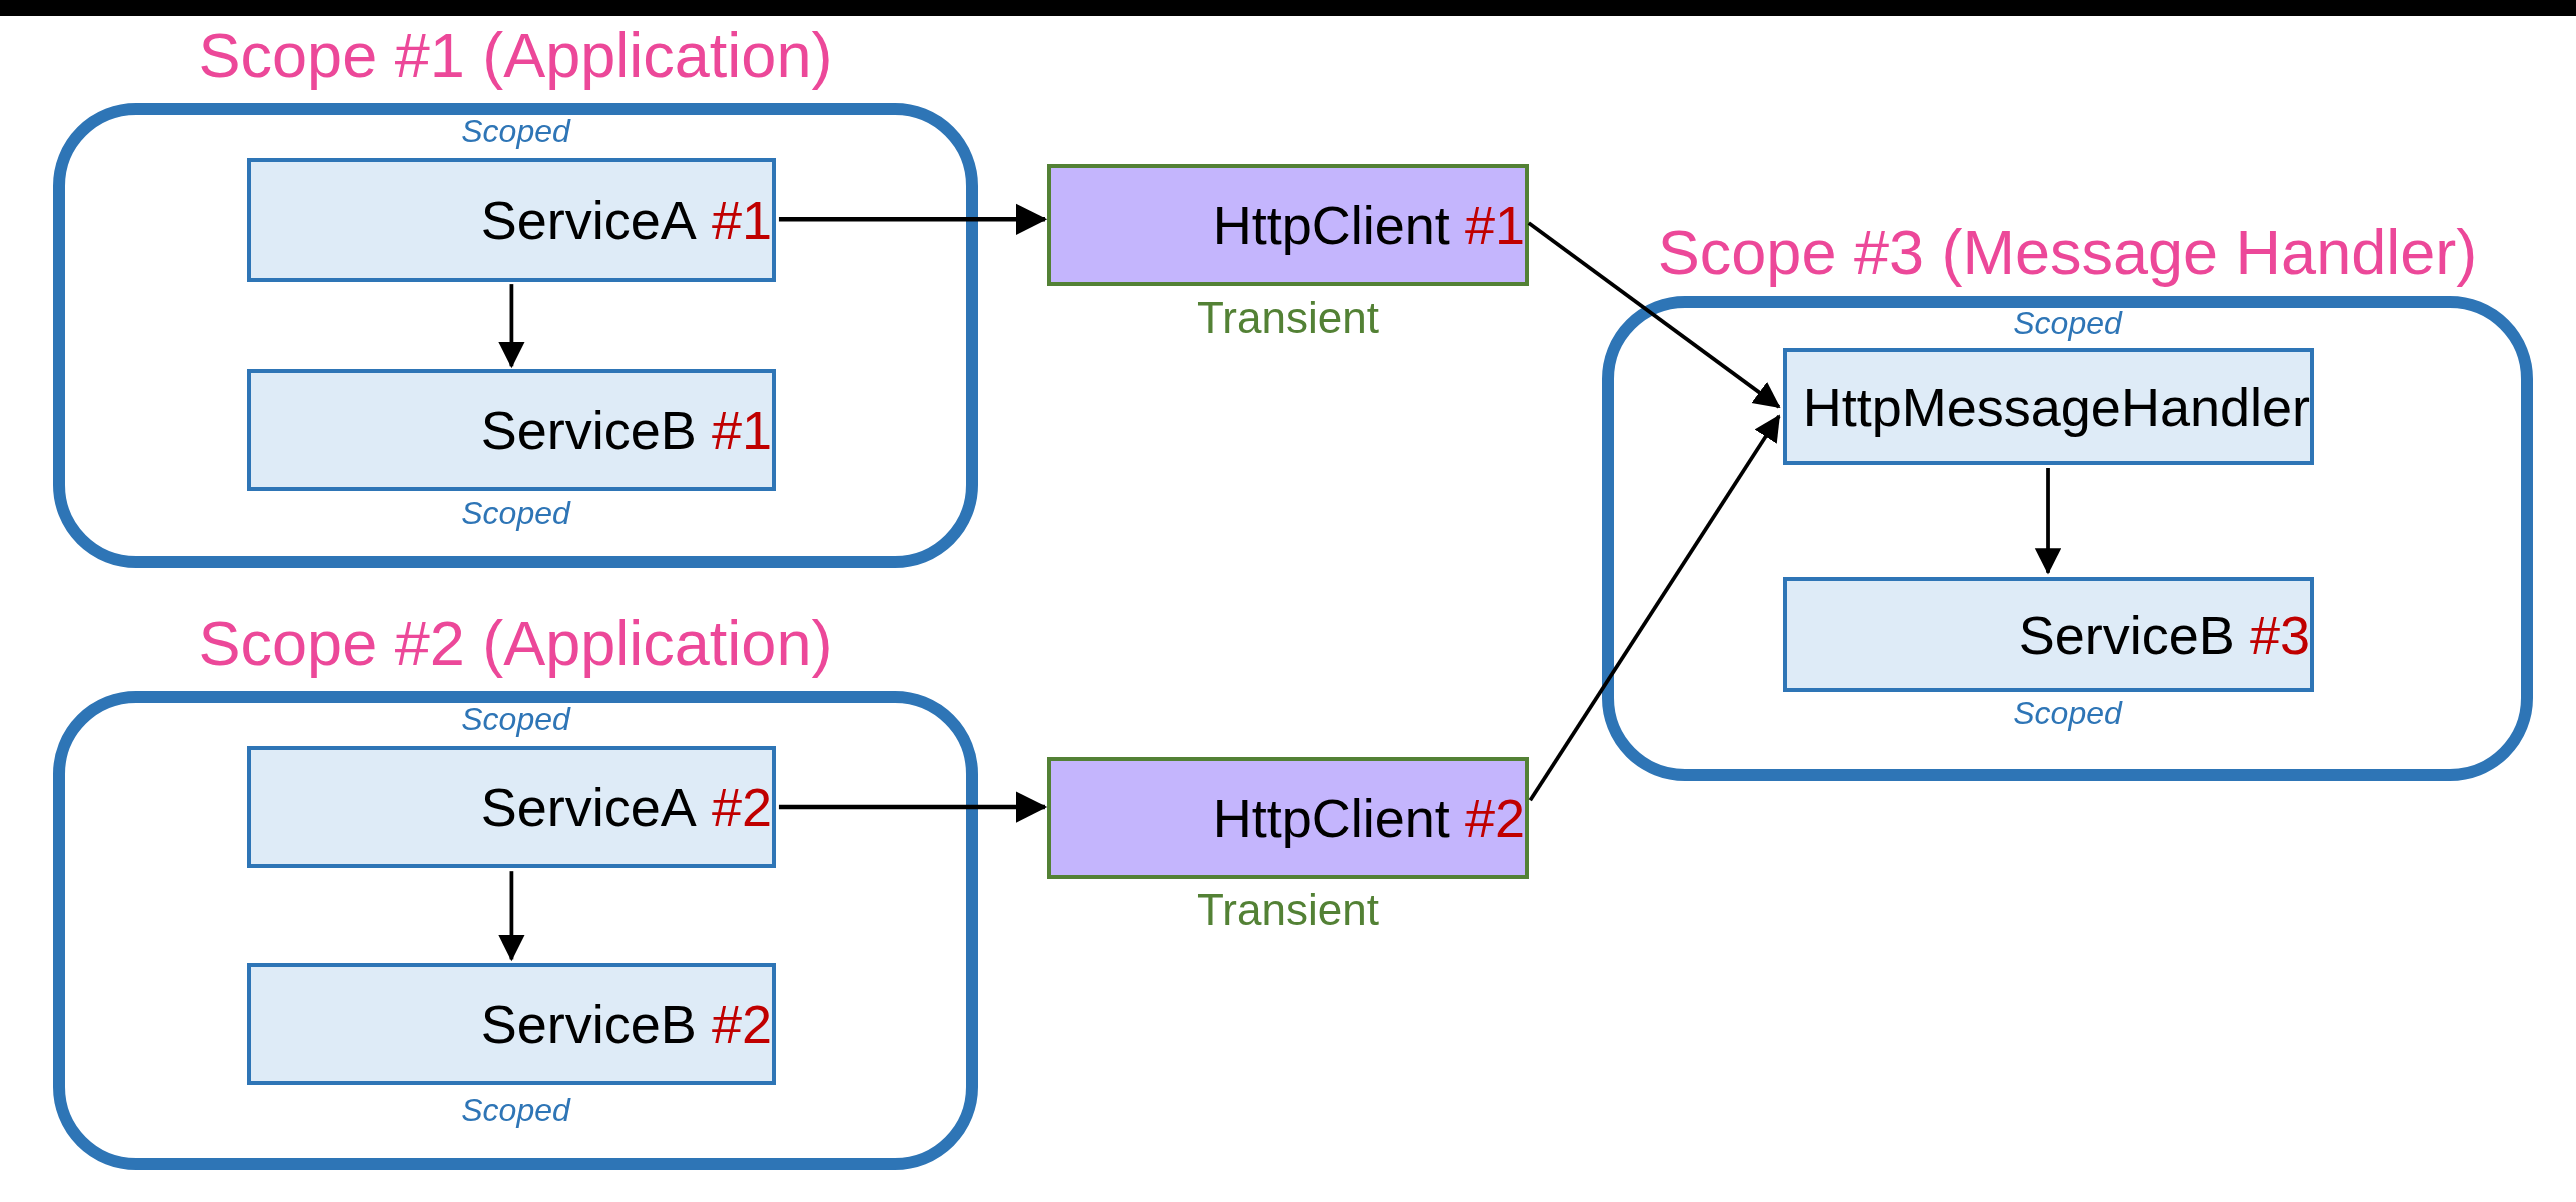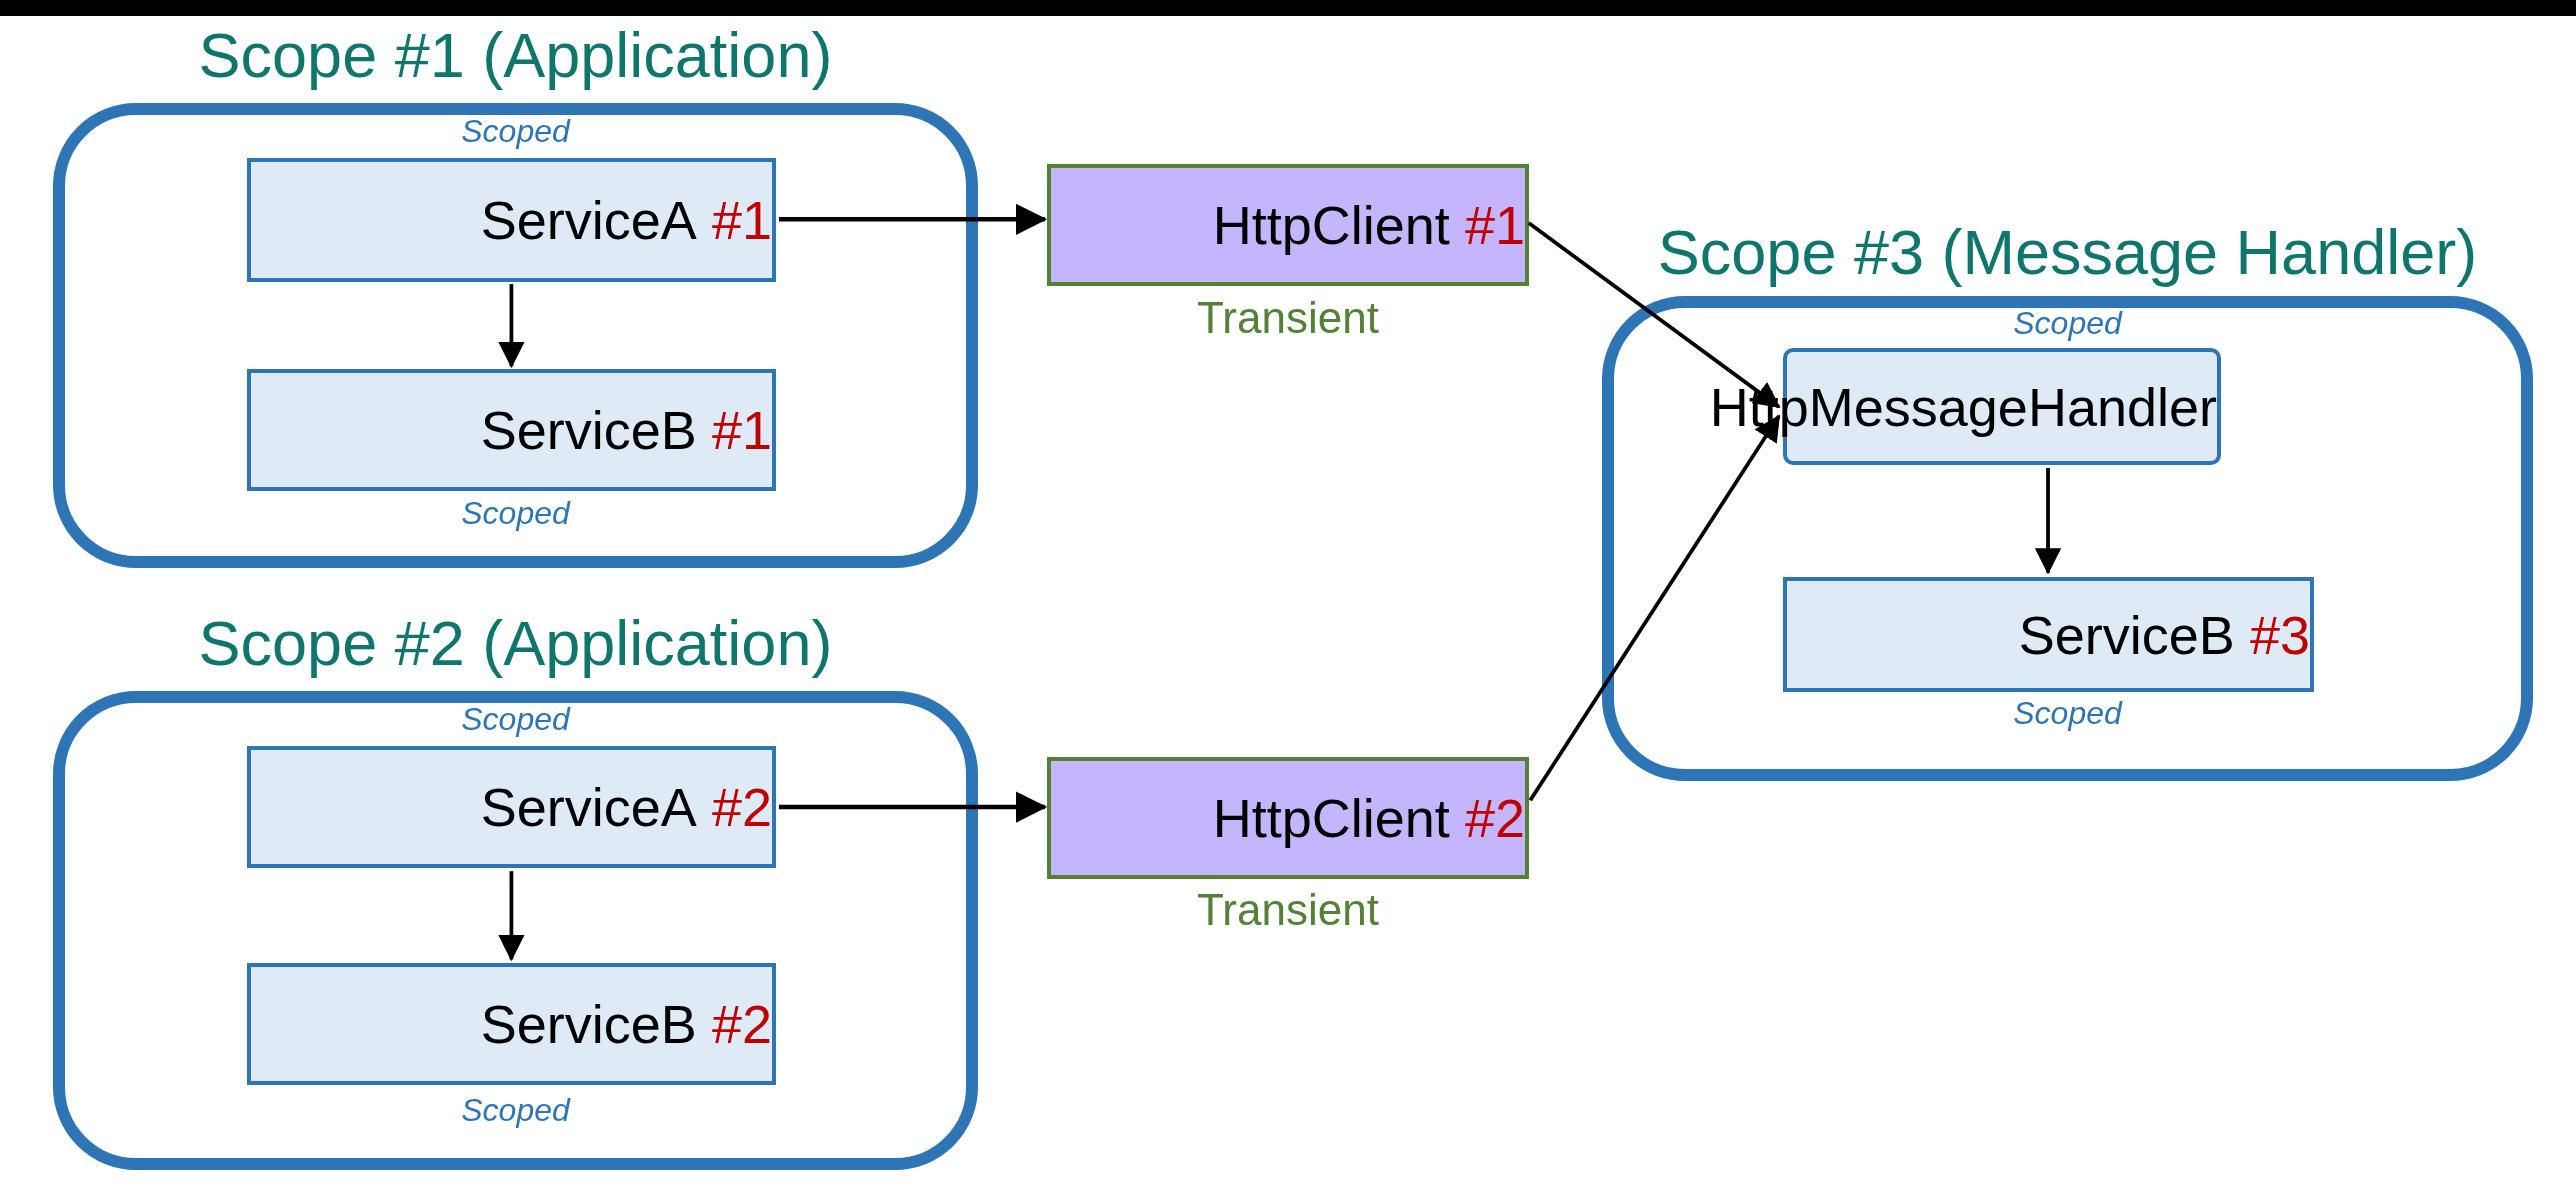--- a/index.html
+++ b/index.html
@@ -23,21 +23,21 @@
     border-radius: 83px;
     background: transparent;
     box-sizing: border-box;
   }
   .r1 { left: 53px;   top: 103px; width: 925px; height: 465px; }
   .r2 { left: 53px;   top: 691px; width: 925px; height: 479px; }
   .r3 { left: 1602px; top: 296px; width: 931px; height: 485px; }
 
   .scope-title {
     position: absolute;
-    color: #0f766e;
+    color: #ec4899;
     font-size: 63px;
     line-height: 1.1;
     text-align: center;
     white-space: nowrap;
   }
   .t1 { left: 53px;   top: 21px;  width: 925px; }
   .t2 { left: 53px;   top: 609px; width: 925px; }
   .t3 { left: 1602px; top: 218px; width: 931px; }
 
   .scoped-label {
@@ -68,21 +68,21 @@
   }
   .blue-node  { background: #DEEBF7; border: 4.5px solid #2E75B6; }
   .green-node { background: #c4b5fd; border: 4.5px solid #538135; }
 
   .sa1 { left: 247px;  top: 158px;  width: 529px; height: 124px; }
   .sb1 { left: 247px;  top: 369px;  width: 529px; height: 122px; }
   .sa2 { left: 247px;  top: 746px;  width: 529px; height: 122px; }
   .sb2 { left: 247px;  top: 963px; width: 529px; height: 122px; }
   .hc1 { left: 1047px; top: 164px;  width: 482px; height: 122px; }
   .hc2 { left: 1047px; top: 757px; width: 482px; height: 122px; }
-  .hmh { left: 1783px; top: 348px;  width: 438px; height: 117px; border-radius: 10px; }
+  .hmh { left: 1783px; top: 348px;  width: 531px; height: 117px; }
   .sb3 { left: 1783px; top: 577px;  width: 531px; height: 115px; }
 
   .inst { color: #C00000; }
   .inst:not(:empty) { margin-left: 0.28em; }
 
   .transient-label {
     position: absolute;
     color: #538135;
     font-size: 44px;
     text-align: center;

